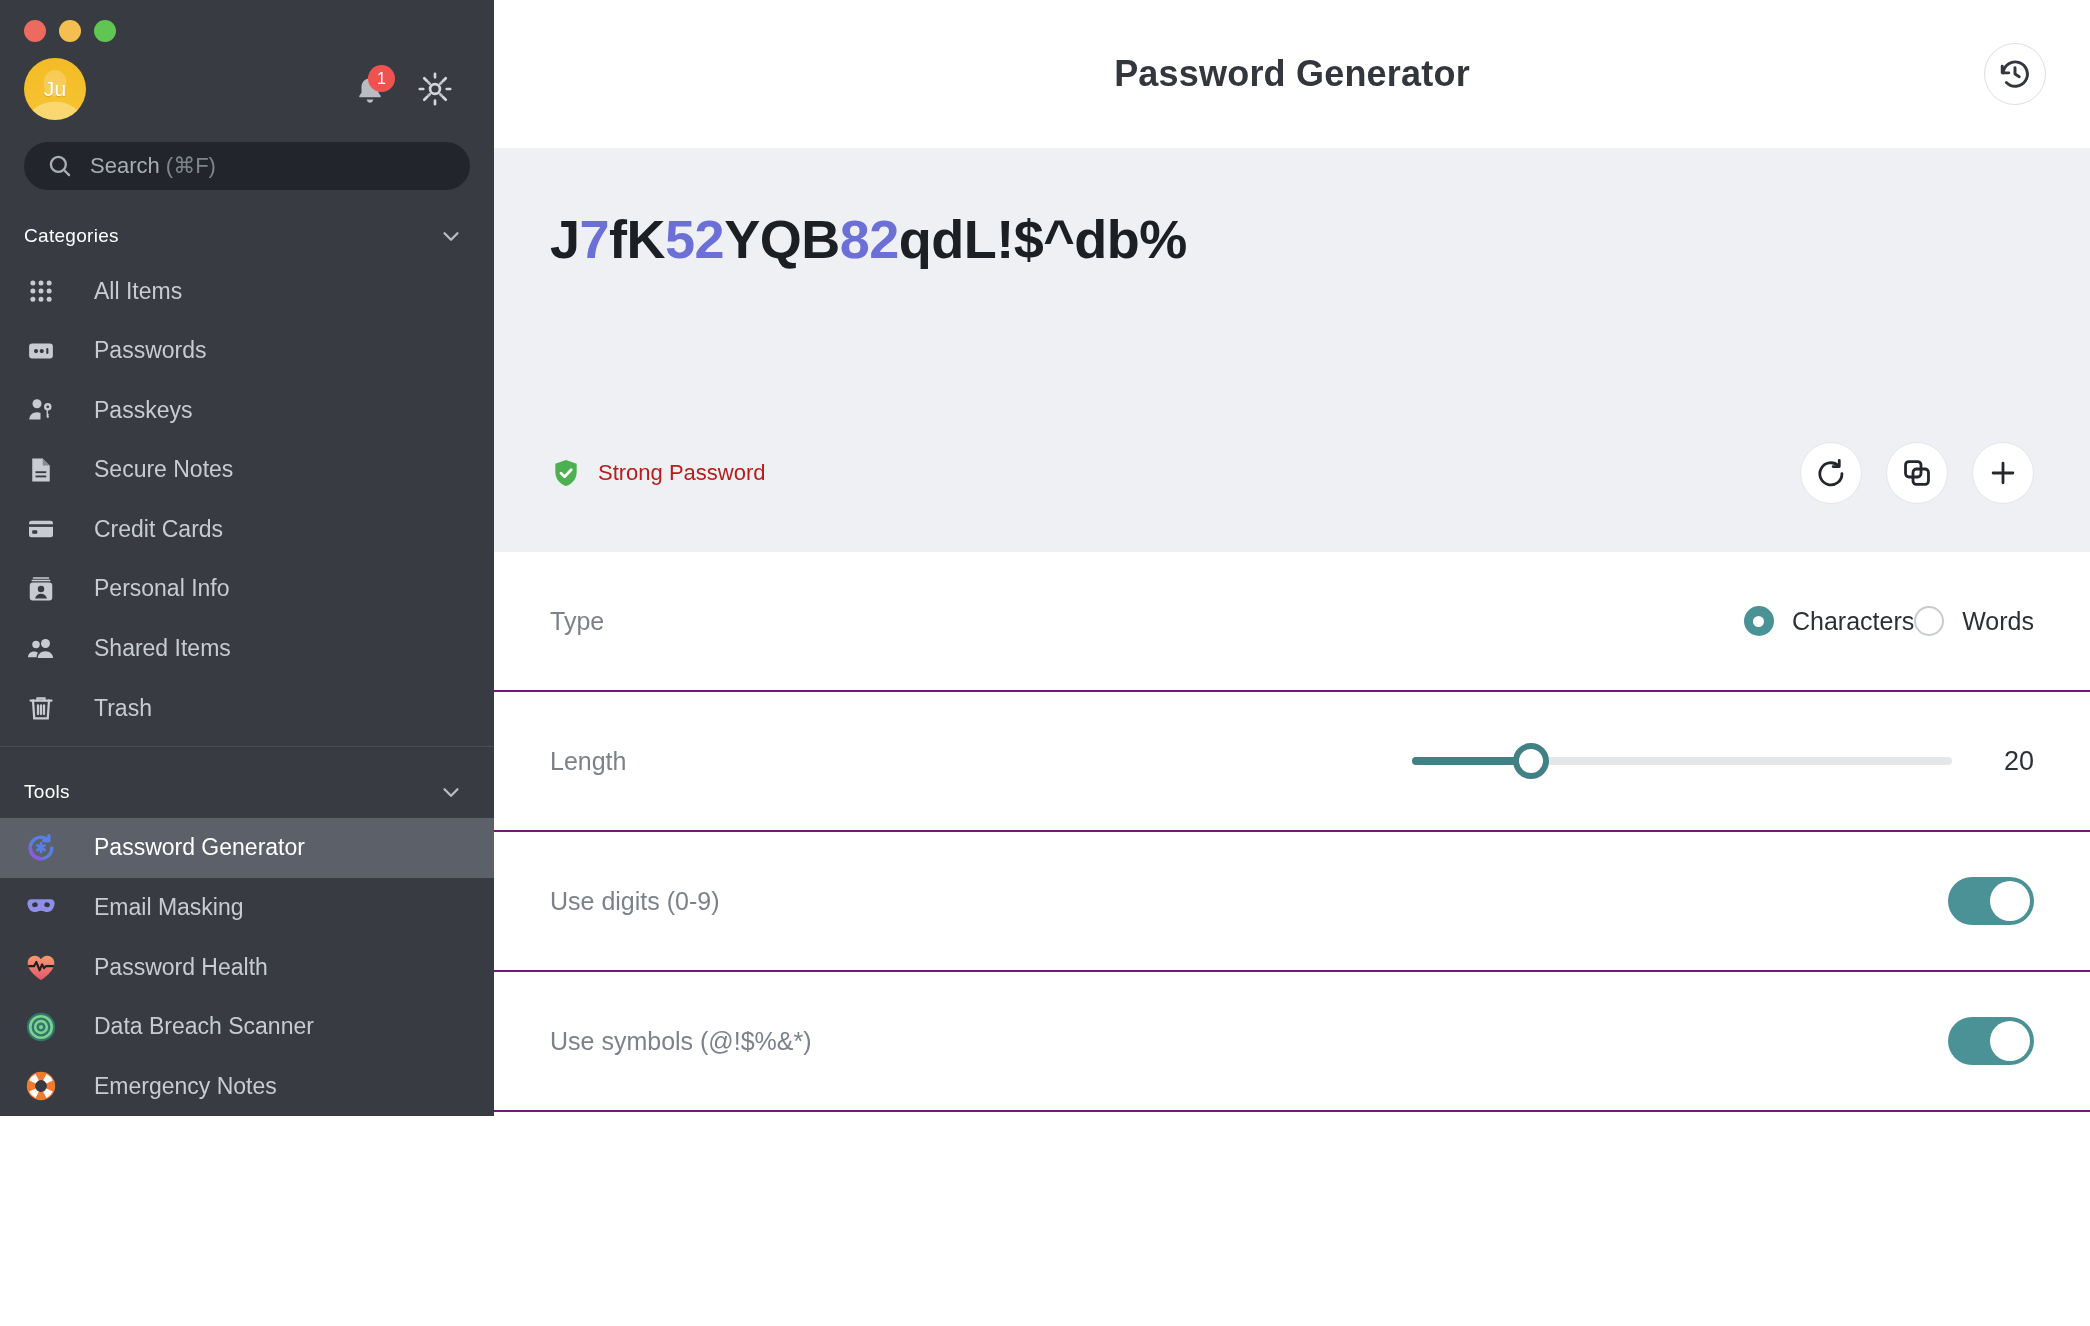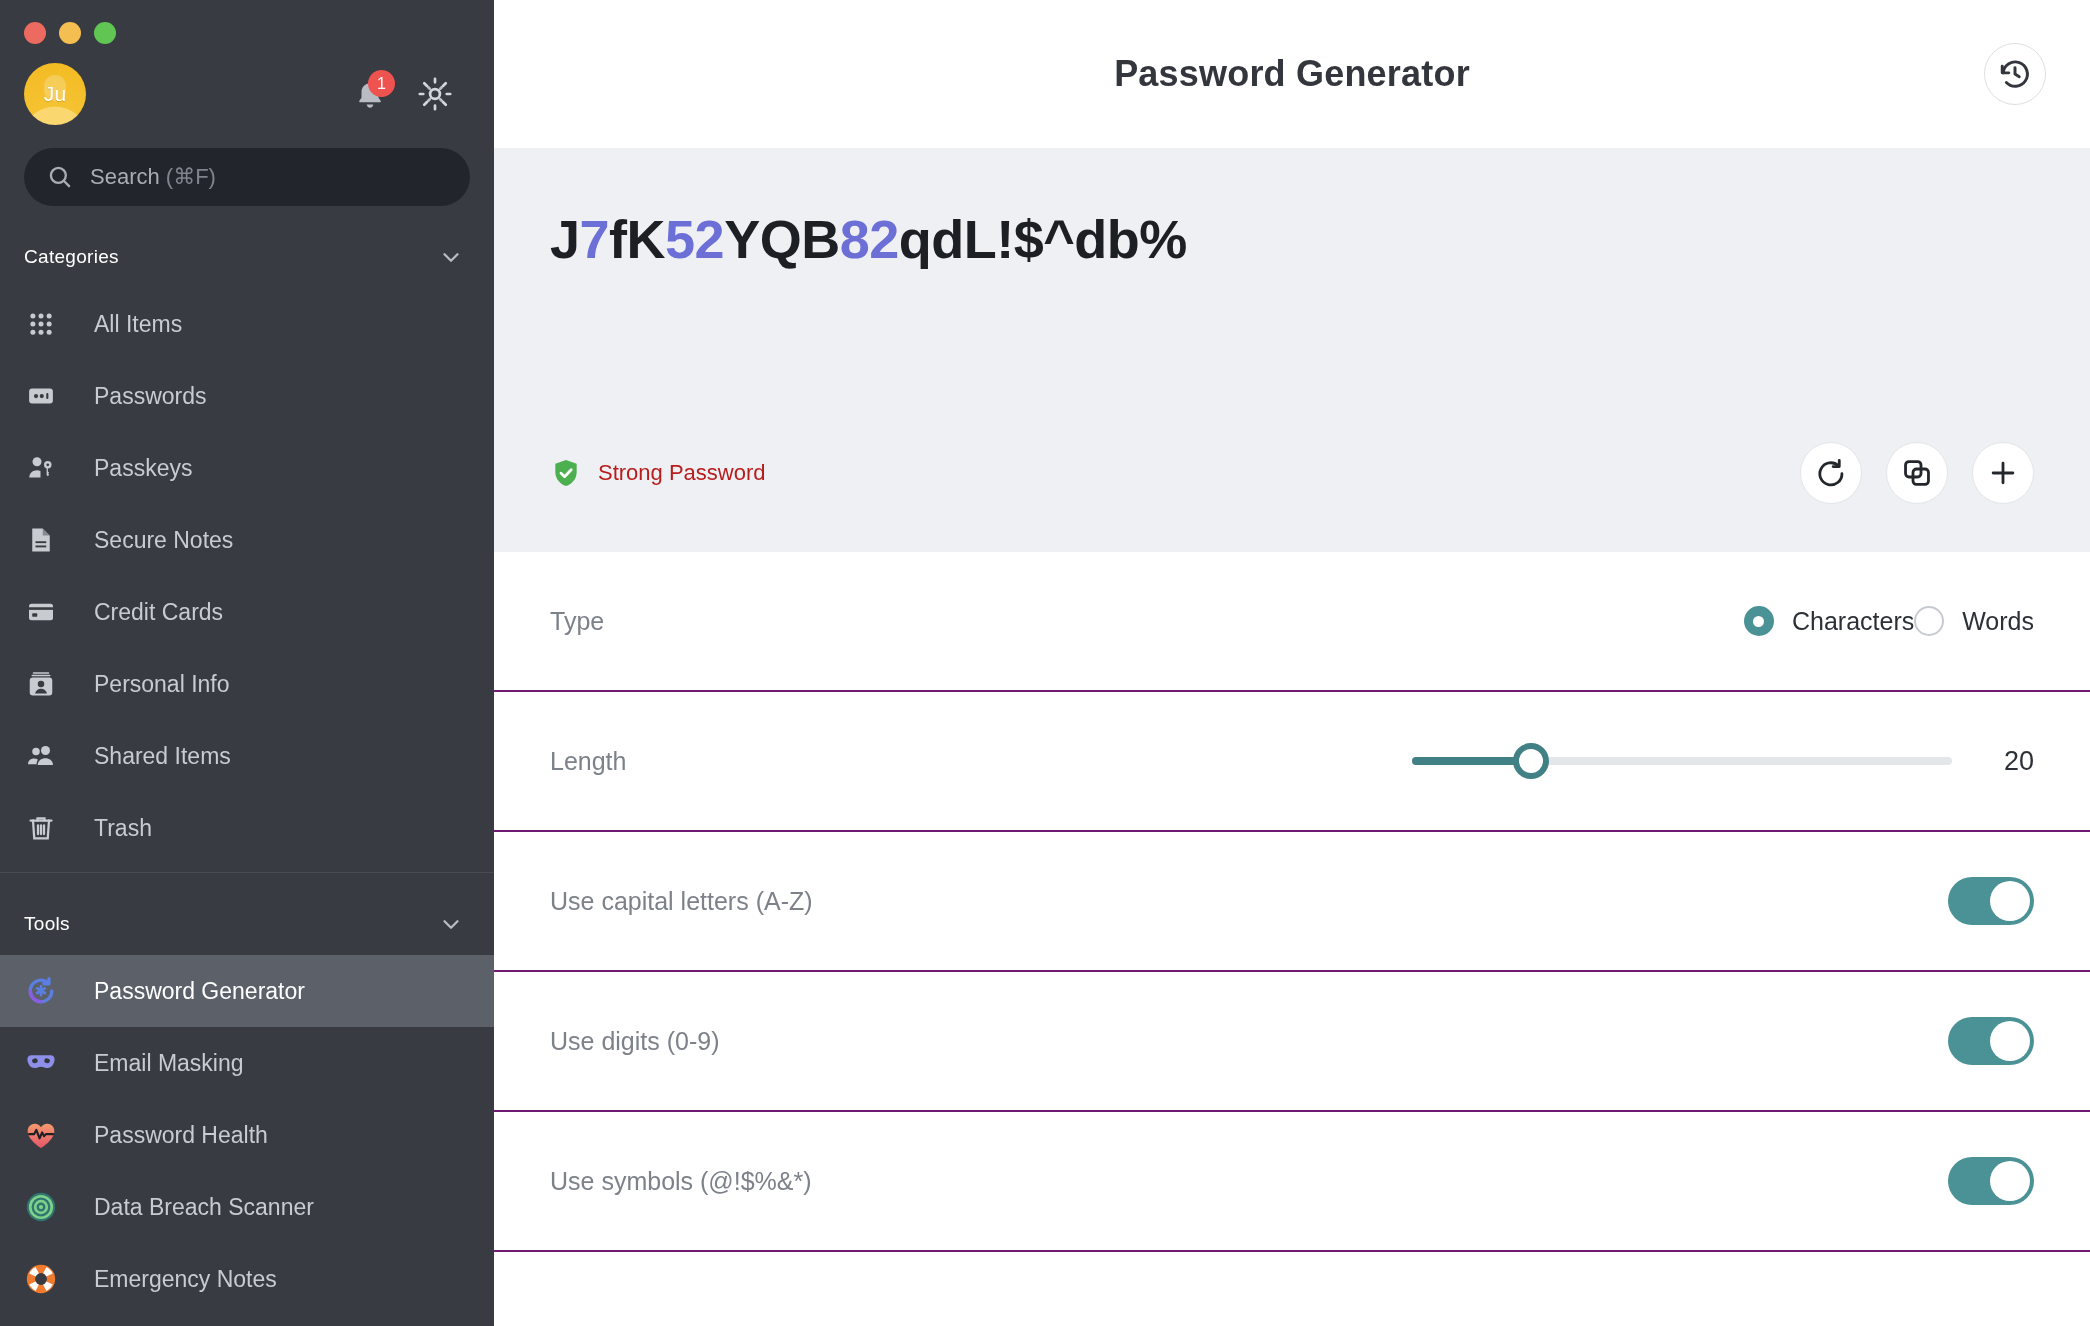--- a/index.html
+++ b/index.html
@@ -6,21 +6,21 @@
   html, body {
     width: 2090px; height: 1326px;
     font-family: "Liberation Sans", sans-serif;
     background: #ffffff;
     overflow: hidden;
   }
   .app { display: flex; width: 2090px; height: 1326px; }
 
   
   .sidebar {
-    width: 494px; min-width: 494px; height: 1326px;
+    width: 494px; min-width: 494px; height: 1116px;
     background: #383c42;
     display: flex; flex-direction: column;
     position: relative;
   }
   .traffic {
     display: flex; gap: 13px; padding: 20px 0 0 24px; height: 46px; align-items: center;
   }
   .tl { width: 22px; height: 22px; border-radius: 50%; }
   .tl-red { background: #ec6a5f; }
   .tl-yellow { background: #f4bf50; }
@@ -479,26 +479,20 @@
         <div class="slider-wrap">
           <div class="slider">
             <div class="slider-fill" id="sliderFill" style="width: 22%;"></div>
             <div class="slider-thumb" id="sliderThumb" style="left: 22%;"></div>
           </div>
           <div class="slider-value">20</div>
         </div>
       </div>
     </div>
 
-    <div class="opt-row">
-      <div class="opt-label">Use capital letters (A-Z)</div>
-      <div class="opt-right">
-        <div class="toggle"></div>
-      </div>
-    </div>
 
     <div class="opt-row">
       <div class="opt-label">Use digits (0-9)</div>
       <div class="opt-right">
         <div class="toggle"></div>
       </div>
     </div>
 
     <div class="opt-row">
       <div class="opt-label">Use symbols (@!$%&amp;*)</div>

